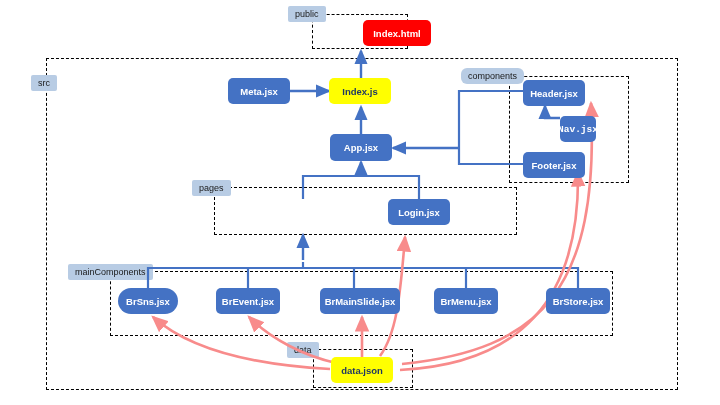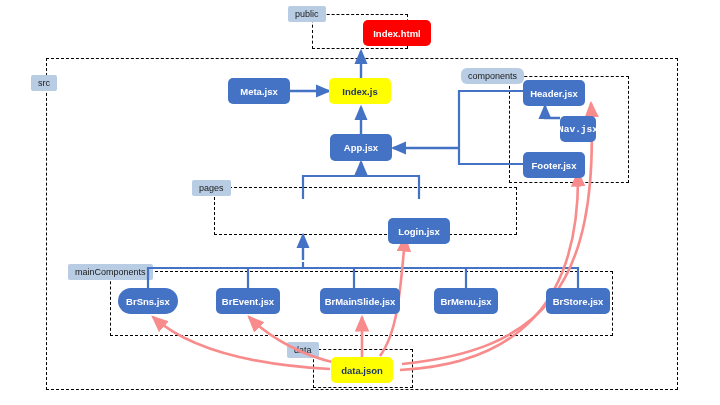--- a/index.html
+++ b/index.html
@@ -100,21 +100,21 @@
 
   <div class="node n-blue" style="left:330px;top:134px;width:62px;height:27px;">App.jsx</div>
 
   <div class="node n-blue" style="left:523px;top:80px;width:62px;height:26px;">Header.jsx</div>
 
   <div class="node n-blue" style="left:560px;top:116px;width:36px;height:26px;font-family:Liberation Mono, monospace;">Nav.jsx</div>
 
   <div class="node n-blue" style="left:523px;top:152px;width:62px;height:26px;">Footer.jsx</div>
 
 
-  <div class="node n-blue" style="left:388px;top:199px;width:62px;height:26px;margin-top:19px;">Login.jsx</div>
+  <div class="node n-blue" style="left:388px;top:199px;width:62px;height:26px;">Login.jsx</div>
 
   <div class="node n-blue" style="left:118px;top:288px;width:60px;height:26px;border-radius:13px;">BrSns.jsx</div>
 
   <div class="node n-blue" style="left:216px;top:288px;width:64px;height:26px;">BrEvent.jsx</div>
 
   <div class="node n-blue" style="left:320px;top:288px;width:80px;height:26px;">BrMainSlide.jsx</div>
 
   <div class="node n-blue" style="left:434px;top:288px;width:64px;height:26px;">BrMenu.jsx</div>
 
   <div class="node n-blue" style="left:546px;top:288px;width:64px;height:26px;">BrStore.jsx</div>

